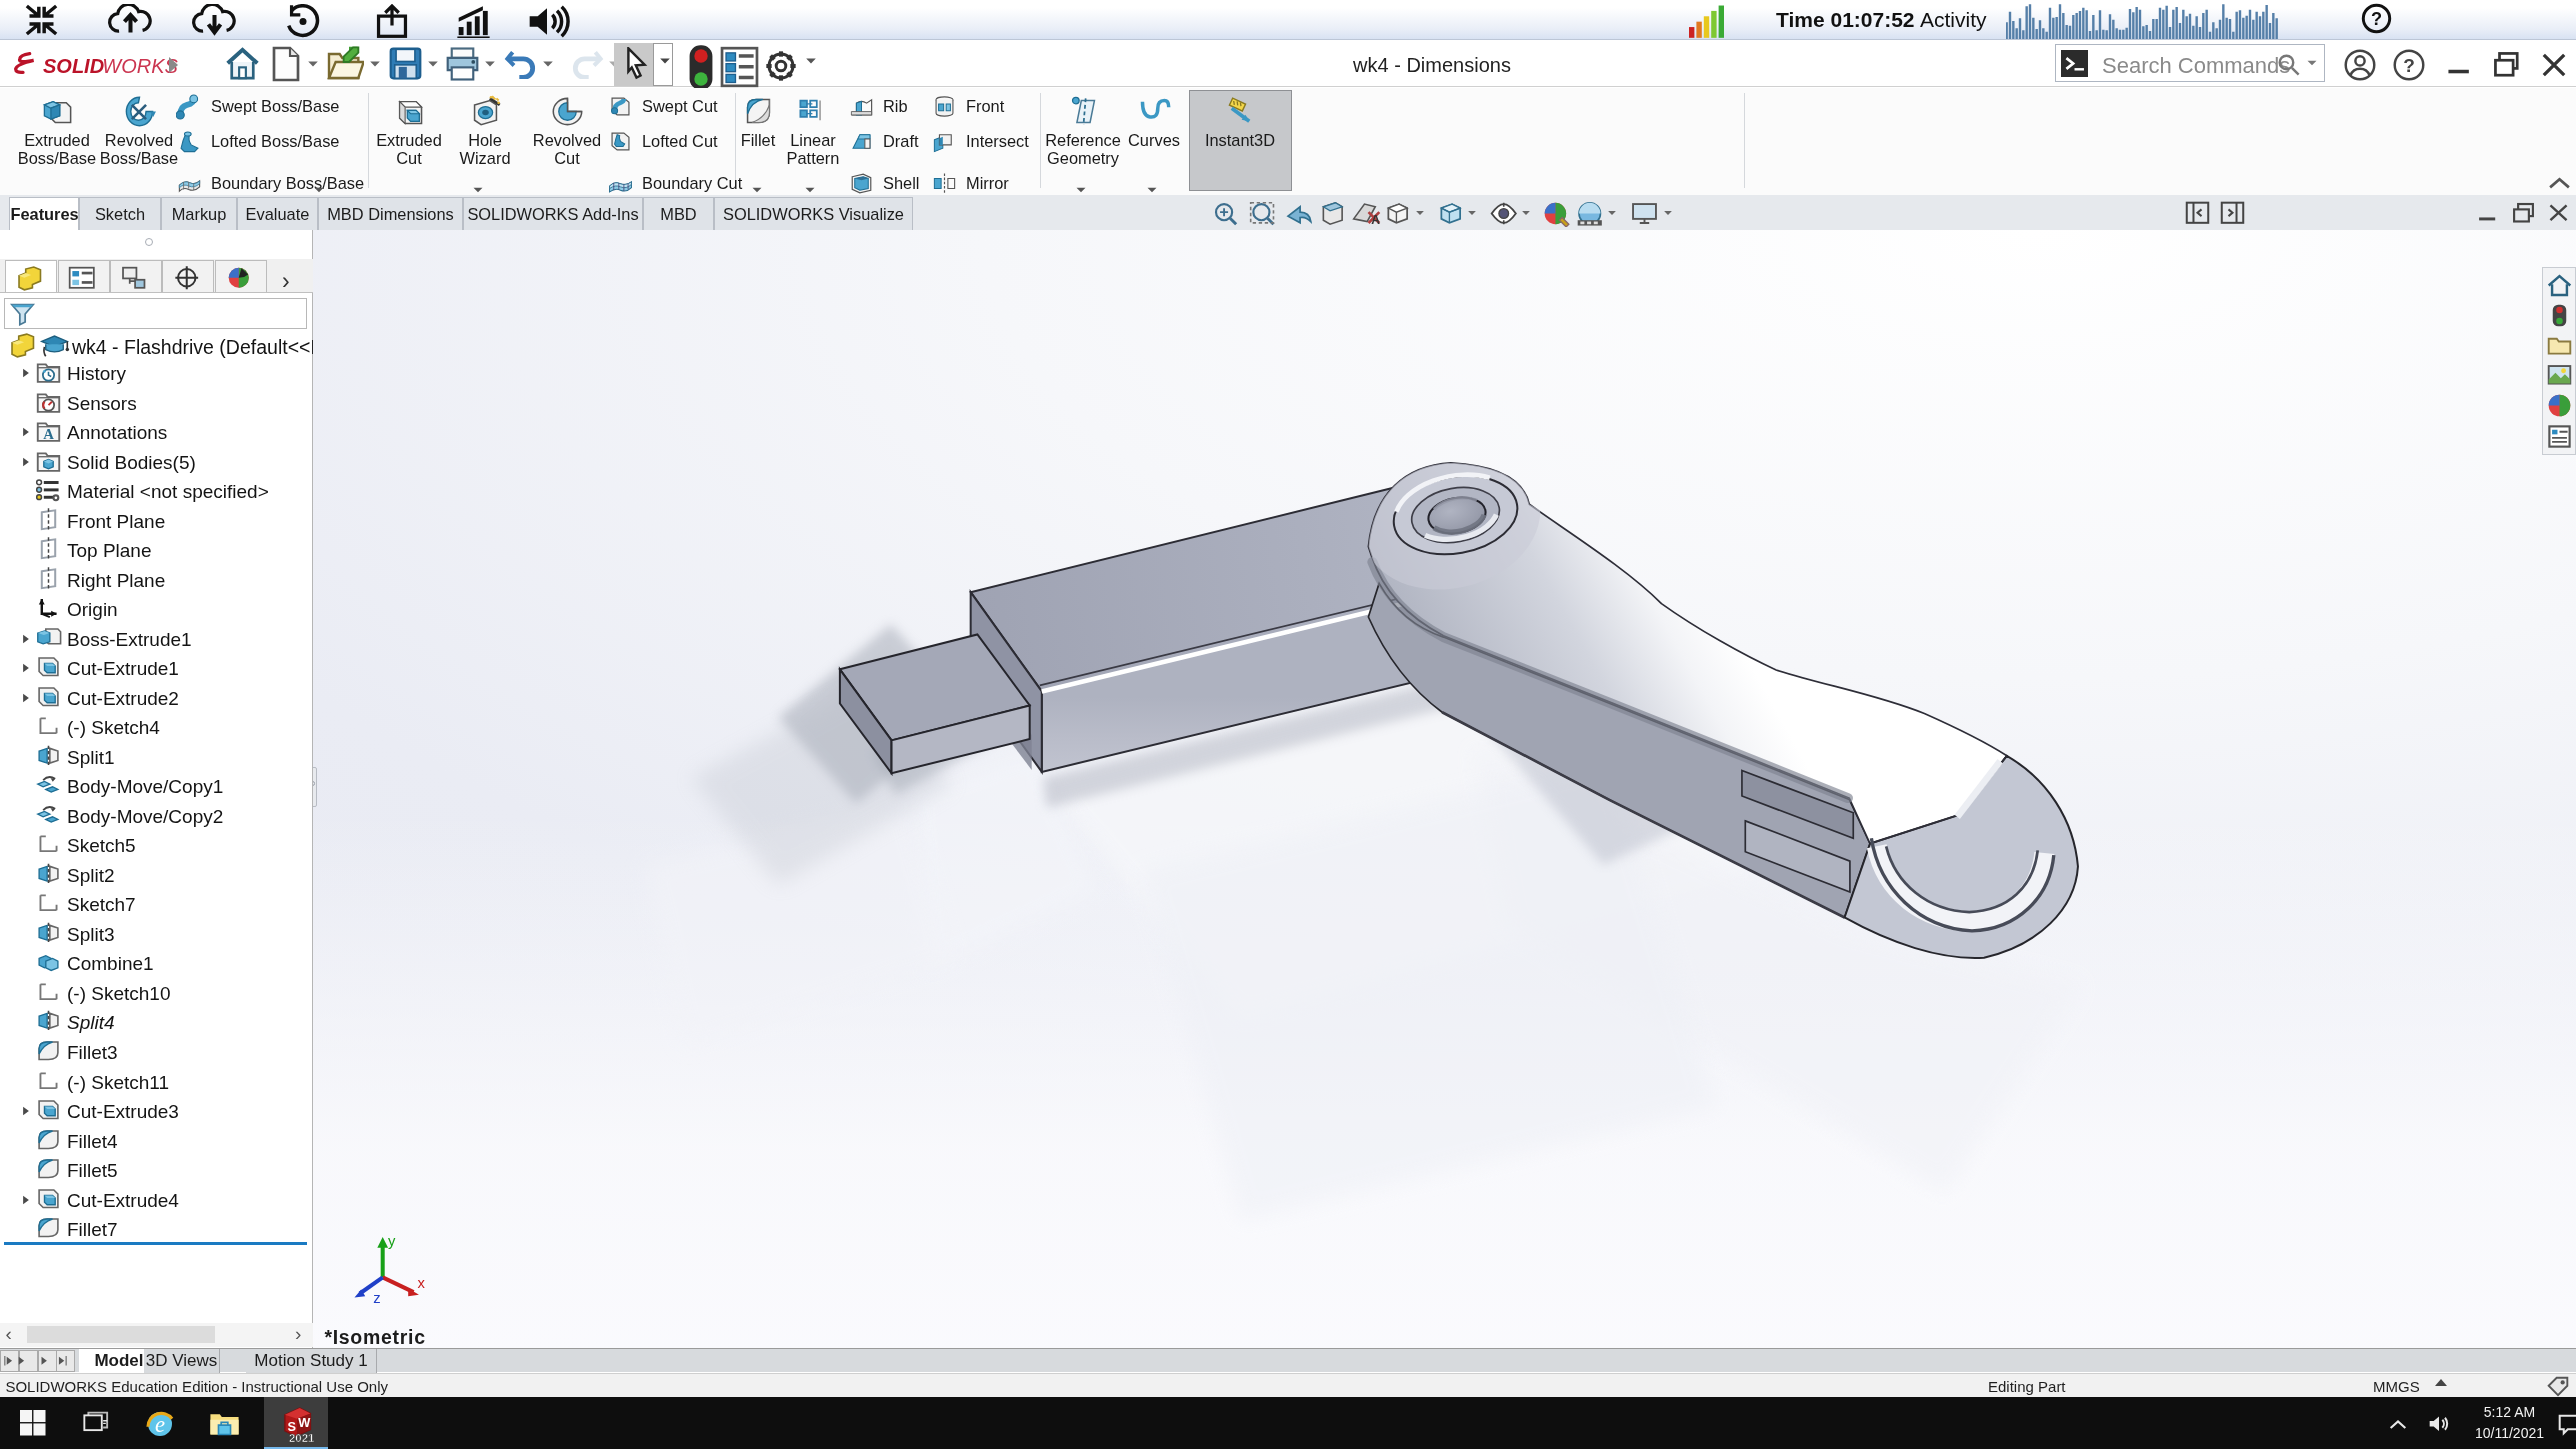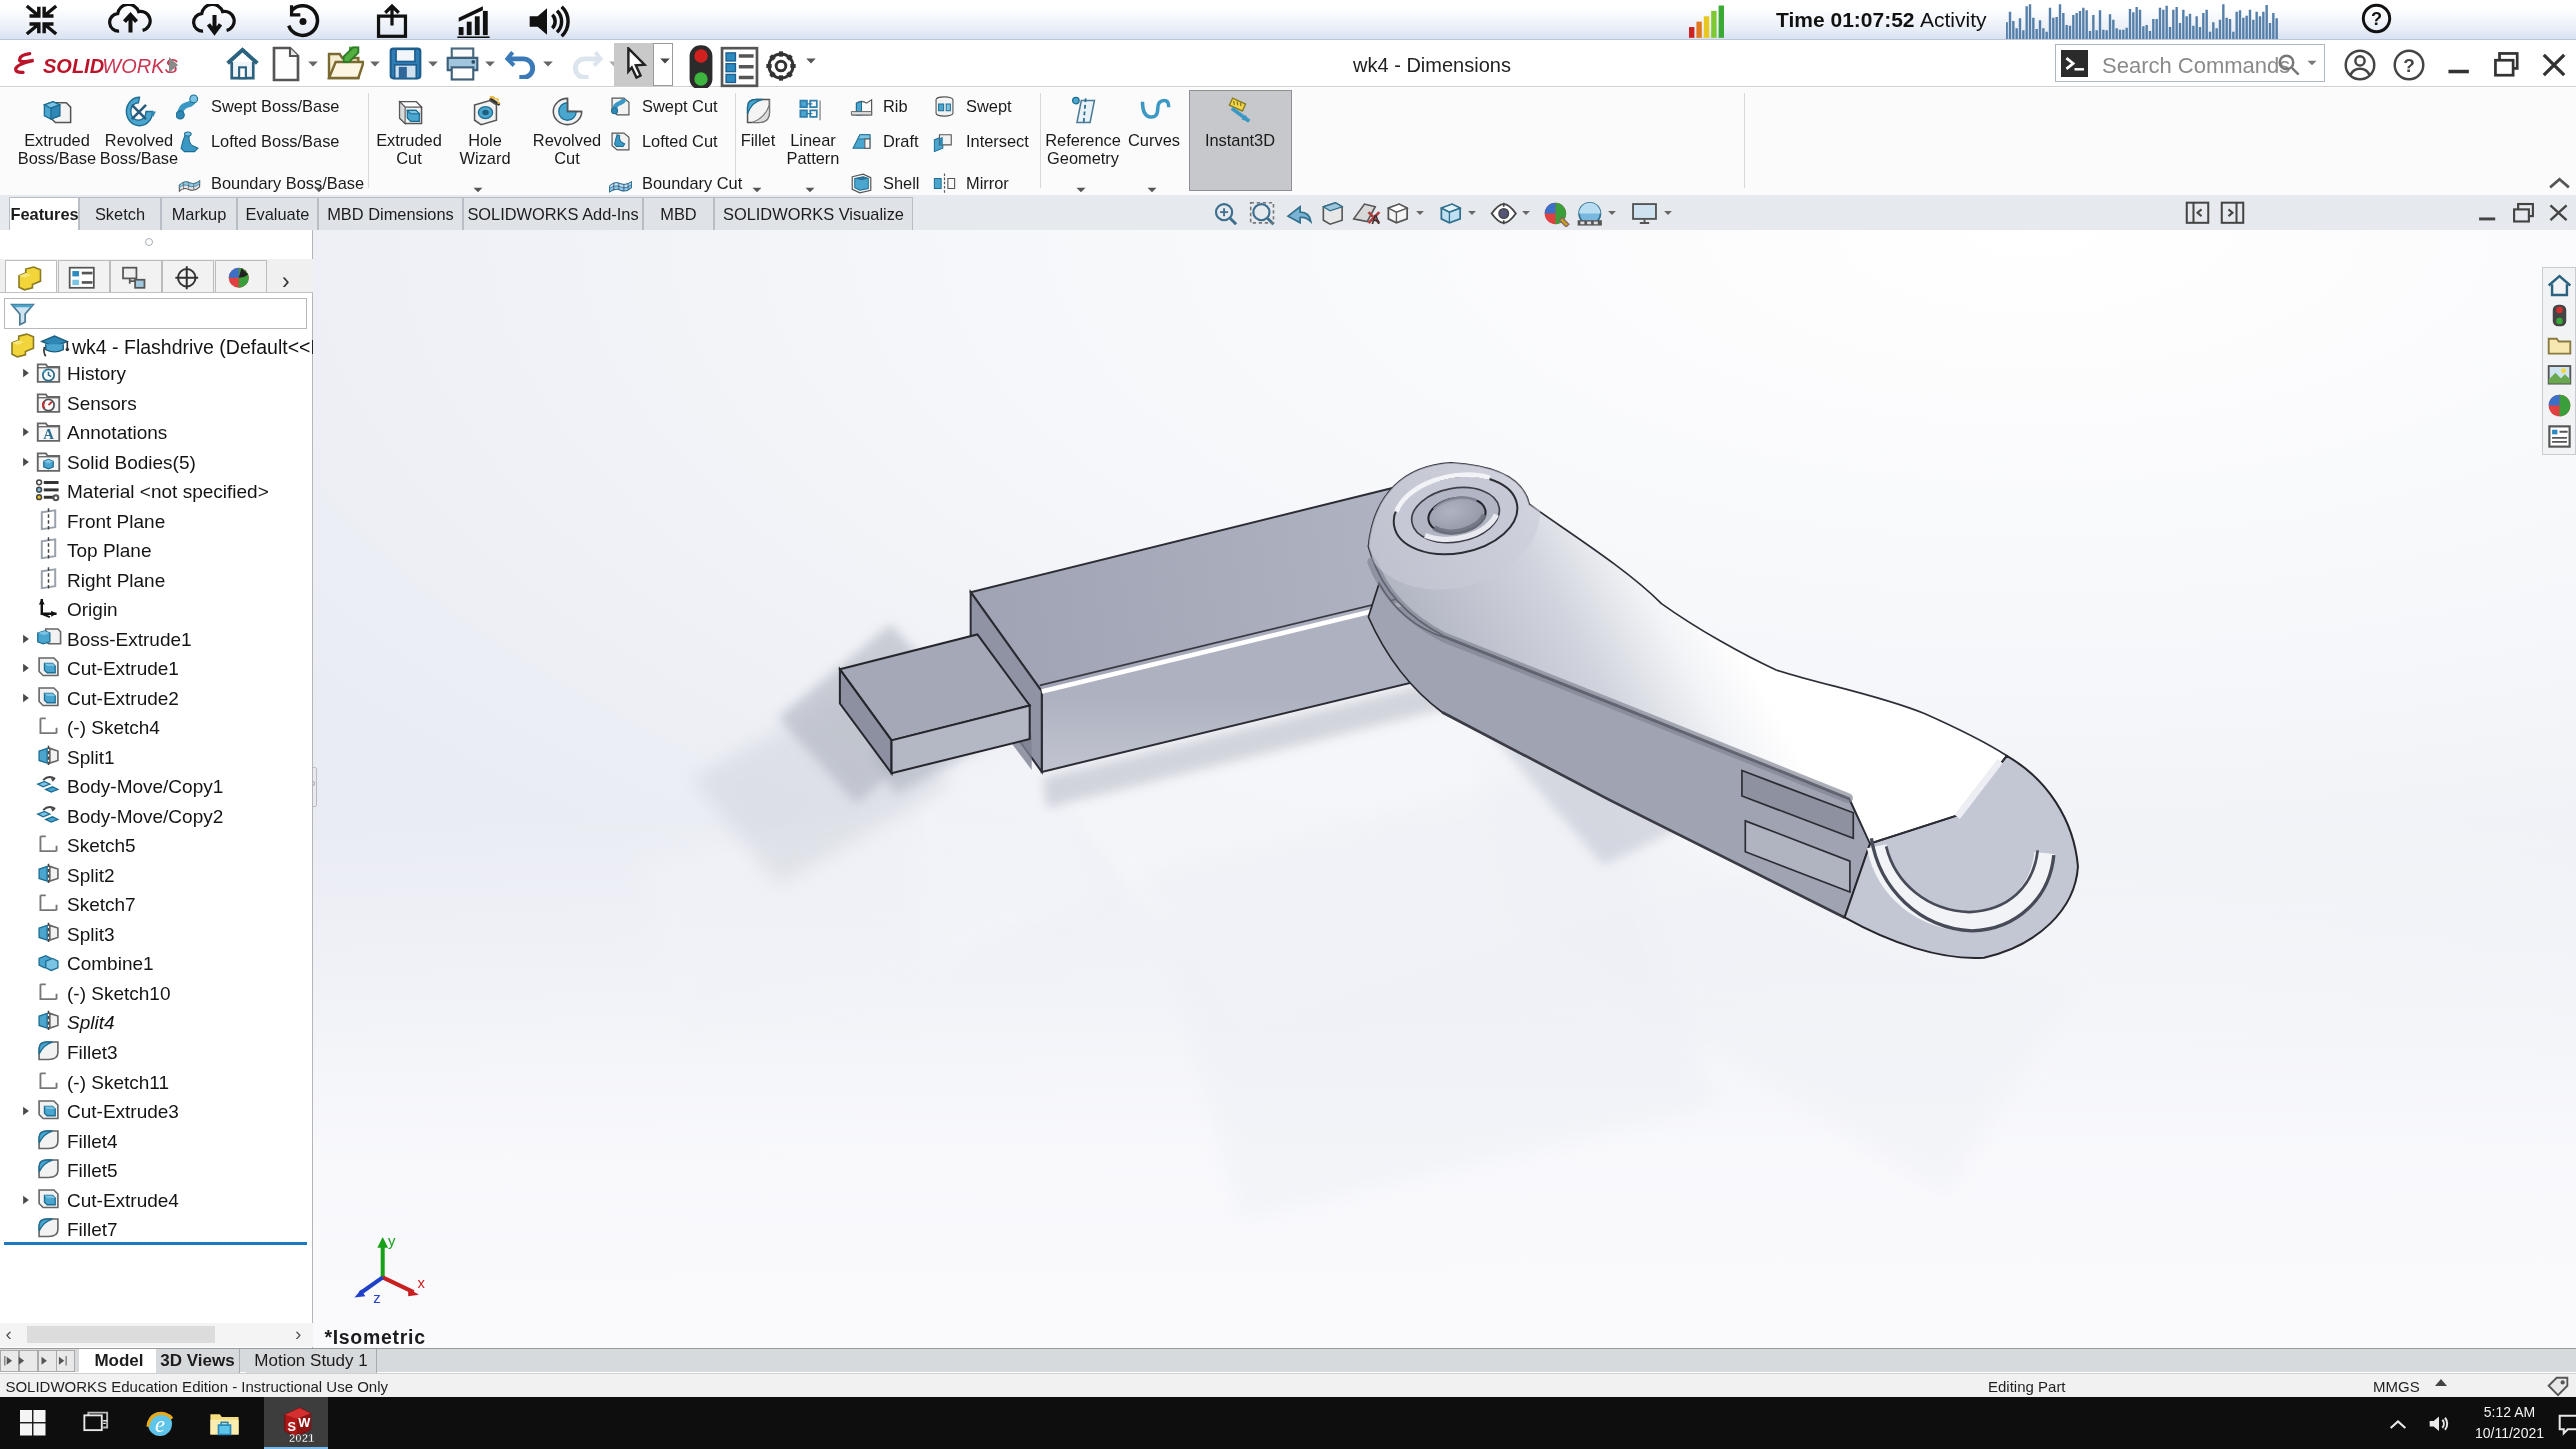--- a/index.html
+++ b/index.html
@@ -383,21 +383,21 @@
       <div class="lbl">Shell</div>
     </div>
 
 <div class="smallrow" style="left:931px; top:4px; ">
       <svg style="position:absolute;left:0;top:1.3px" width="27" height="27" viewBox="0 0 32 32">
         <ellipse cx="16" cy="8" rx="10" ry="3.4" fill="#f8f8f8" stroke="#555" stroke-width="1.3"></ellipse>
         <path d="M6 8 L6 24 a10 3.4 0 0 0 20 0 L26 8" fill="#f2f2f2" stroke="#555" stroke-width="1.3"></path>
         <path d="M9 13 h6 v8 h-6 Z" fill="#4aa5cf" stroke="#1e6e94" stroke-width="1.2"></path>
         <path d="M18 13 h5 v8 h-5 Z" fill="#7cc4e4" stroke="#1e6e94" stroke-width="1.2"></path>
       </svg>
-      <div class="lbl">Swept</div>
+      <div class="lbl">Front</div>
     </div>
 
 <div class="smallrow" style="left:931px; top:39px; ">
       <svg style="position:absolute;left:0;top:1.3px" width="27" height="27" viewBox="0 0 32 32">
         <path d="M4 14 L14 10 L14 24 L4 28 Z" fill="#4aa5cf" stroke="#1e6e94" stroke-width="1.2"></path>
         <path d="M10 8 h14 v12 h-14 Z" fill="#f2f2f2" stroke="#555" stroke-width="1.3"></path>
         <path d="M10 12 L14 10.5 L14 20 L10 20 Z" fill="#2e87b4"></path>
       </svg>
       <div class="lbl">Intersect</div>
     </div>
@@ -1018,21 +1018,21 @@
  <div class="abs" style="left:19px; top:1.3px; width:19px; height:21.5px; background:#e9e9e9; border:0.7px solid #aaa;"></div>
  <div class="abs" style="left:38px; top:1.3px; width:19px; height:21.5px; background:#e9e9e9; border:0.7px solid #aaa;"></div>
  <div class="abs" style="left:56px; top:1.3px; width:19px; height:21.5px; background:#e9e9e9; border:0.7px solid #aaa;"></div>
  <svg class="abs" style="left:0px; top:5.4px" width="75" height="13.4" viewBox="0 0 112 20" fill="#555">
       <path d="M8 3 v14 l-1.5 0 v-14 Z M18 10 l-8 -6 v12 Z"></path>
       <path d="M46 10 l-8 -6 v12 Z" transform="translate(-10 0)"></path>
       <path d="M66 4 l8 6 l-8 6 Z" transform="translate(-4 0)"></path>
       <path d="M94 4 l8 6 l-8 6 Z M104 3 h1.5 v14 h-1.5 Z" transform="translate(-6 0)"></path>
     </svg>
  <div class="mtab active" style="left:79px; width:81px;">Model</div>
- <div class="mtab" style="left:156px; width:84px;font-weight:bold;">3D Views</div>
+ <div class="mtab" style="left:144px; width:76px;">3D Views</div>
  <div class="mtab" style="left:246px; width:131px;">Motion Study 1</div>
 </div>
 
 <div id="statusbar">
  <div class="abs" style="left:5.4px; top:4px;">SOLIDWORKS Education Edition - Instructional Use Only</div>
  <div class="abs" style="left:1988px; top:4px;">Editing Part</div>
  <div class="abs" style="left:2373px; top:4px;">MMGS</div>
  <div class="abs" style="left:2435px; top:5.4px; width:0; height:0; border-left:6.7px solid transparent; border-right:6.7px solid transparent; border-bottom:7.4px solid #444;"></div>
  <svg class="abs" style="left:2546px; top:1.3px" width="24" height="21.5" viewBox="0 0 18 16">
       <path d="M2 8 L8 2 L16 2 L16 8 L9 15 Z" fill="#e8e8e8" stroke="#555" stroke-width="1.4"></path>

